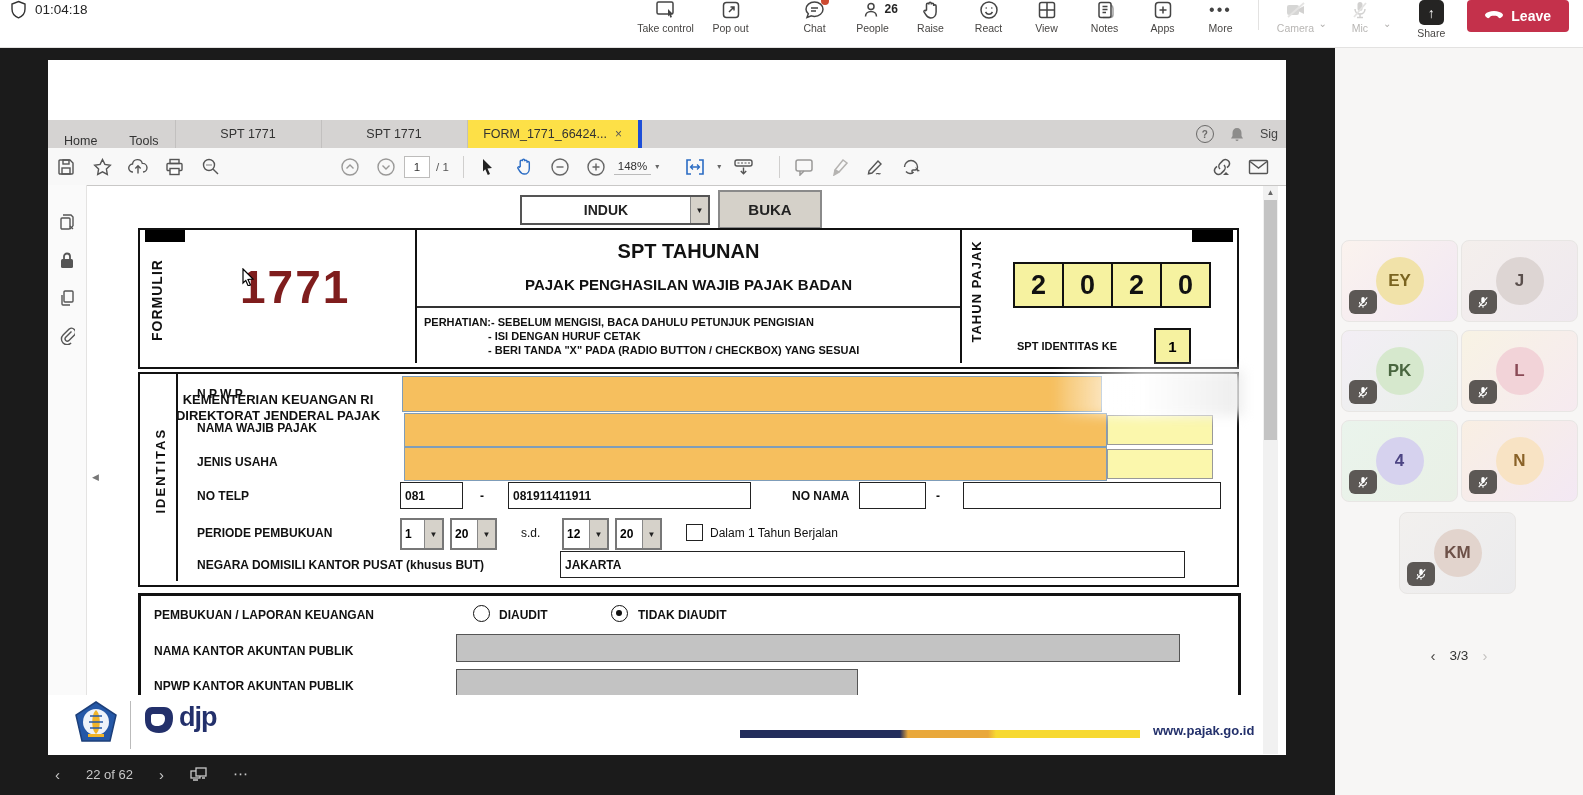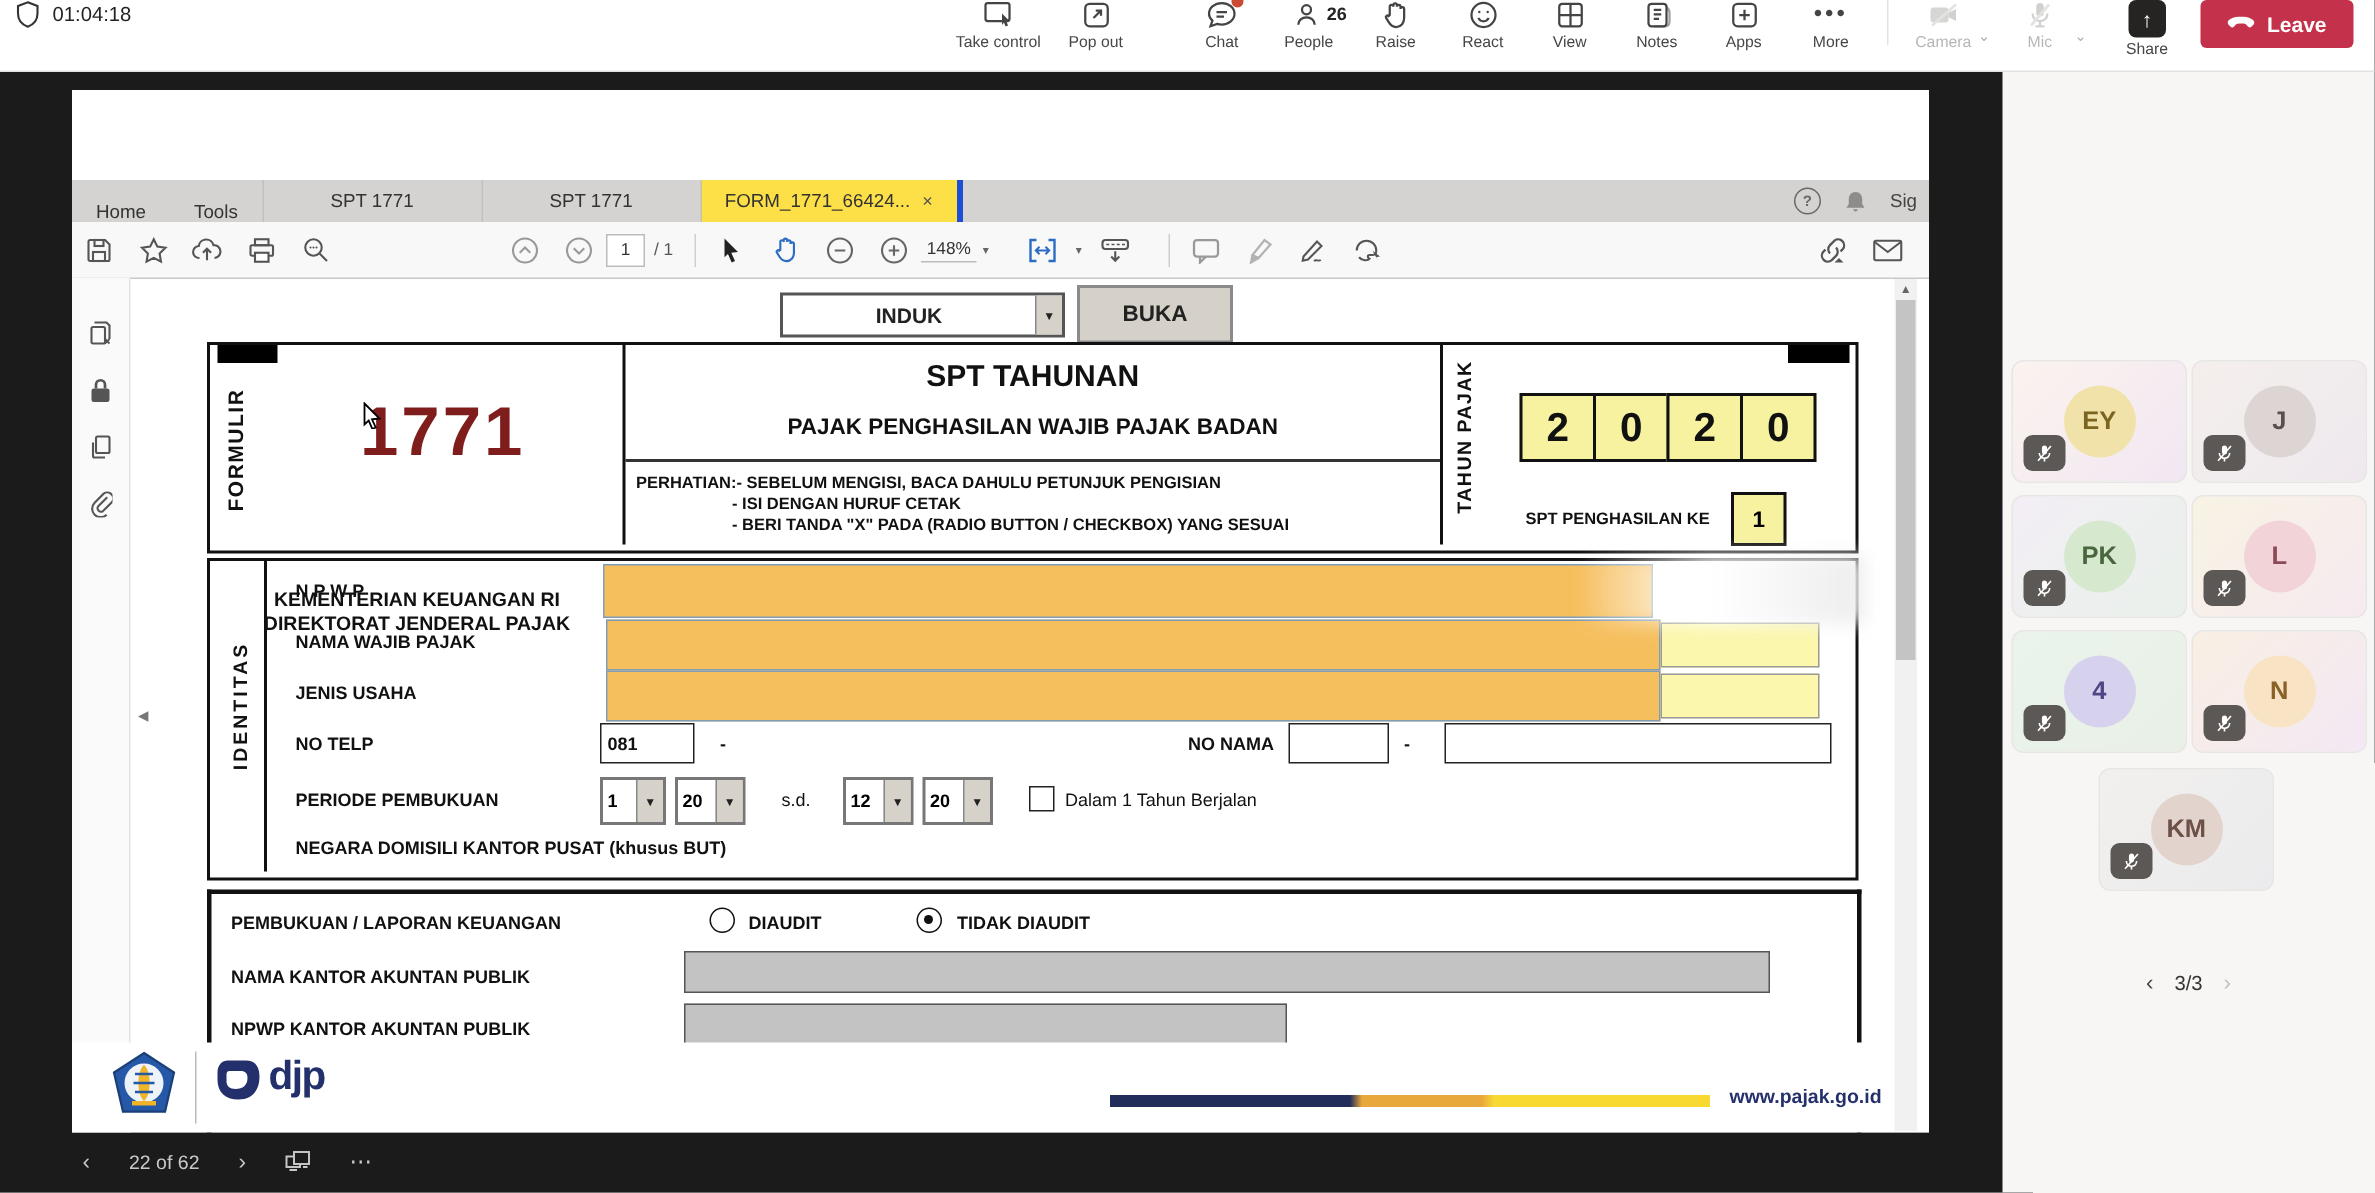--- a/index.html
+++ b/index.html
@@ -514,21 +514,21 @@
       <div class="f" style="left:348px;top:100px;font-size:11px">- ISI DENGAN HURUF CETAK</div>
       <div class="f" style="left:348px;top:114px;font-size:11px">- BERI TANDA "X" PADA (RADIO BUTTON / CHECKBOX) YANG SESUAI</div>
 
       <div class="vert-label" style="left:786px;top:55px;width:100px;font-size:13px">TAHUN PAJAK</div>
       <div class="yearbox" style="left:875px;top:32px">
         <div class="ycell" style="background-color: rgb(246, 242, 160);">2</div>
         <div class="ycell" style="background-color: rgb(246, 242, 160);">0</div>
         <div class="ycell" style="background-color: rgb(246, 242, 160);">2</div>
         <div class="ycell" style="background-color: rgb(246, 242, 160);">0</div>
       </div>
-      <div class="f" style="left:877px;top:110px;font-size:11px">SPT PENGHASILAN KE</div>
+      <div class="f" style="left:877px;top:110px;font-size:11px">SPT IDENTITAS KE</div>
       <div class="pembet-box" style="left: 1014px; top: 98px; background-color: rgb(246, 242, 160);">1</div>
     </div>
 
     <div class="abs id-table">
       <div class="id-colline"></div>
       <div class="vert-label" style="left:-20px;top:92px;width:80px;font-size:13px;letter-spacing:2px">IDENTITAS</div>
 
       <div class="f" style="left:57px;top:13px;font-size:12px">N P W P</div>
       <div class="ofield" style="left: 262px; top: 2px; width: 698px; height: 34px; background-color: rgb(246, 191, 94);"></div>
 
@@ -536,20 +536,21 @@
       <div class="ofield" style="left: 264px; top: 39px; width: 701px; height: 32px; background-color: rgb(246, 191, 94);"></div>
       <div class="yfield" style="left: 967px; top: 41px; width: 104px; height: 28px; background-color: rgb(251, 247, 172);"></div>
 
       <div class="f" style="left:57px;top:81px;font-size:12px">JENIS USAHA</div>
       <div class="ofield" style="left: 264px; top: 73px; width: 701px; height: 32px; background-color: rgb(246, 191, 94);"></div>
       <div class="yfield" style="left: 967px; top: 75px; width: 104px; height: 28px; background-color: rgb(251, 247, 172);"></div>
 
       <div class="f" style="left:57px;top:115px;font-size:12px">NO TELP</div>
       <div class="wfield" style="left:260px;top:108px;width:53px;height:25px">081</div>
       <div class="f" style="left:340px;top:115px;font-size:12px">-</div>
+      <div class="wfield" style="left:368px;top:108px;width:233px;height:25px">081911411911</div>
       <div class="f" style="left:652px;top:115px;font-size:12px">NO NAMA</div>
       <div class="wfield" style="left:719px;top:108px;width:57px;height:25px"></div>
       <div class="f" style="left:796px;top:115px;font-size:12px">-</div>
       <div class="wfield" style="left:823px;top:108px;width:248px;height:25px"></div>
 
       <div class="f" style="left:57px;top:152px;font-size:12px">PERIODE PEMBUKUAN</div>
       <div class="mini-sel" style="left:260px;top:144px;width:40px;height:28px">
         <span class="val">1</span>
           <span class="dd-btn">▼</span>
       </div>
@@ -563,20 +564,21 @@
           <span class="dd-btn">▼</span>
       </div>
       <div class="mini-sel" style="left:475px;top:144px;width:43px;height:28px">
         <span class="val">20</span>
           <span class="dd-btn">▼</span>
       </div>
       <div class="cbx" style="left:546px;top:150px"></div>
       <div class="f" style="left:570px;top:152px;font-size:12px;font-weight:normal">Dalam 1 Tahun Berjalan</div>
 
       <div class="f" style="left:57px;top:184px;font-size:12px">NEGARA DOMISILI KANTOR PUSAT (khusus BUT)</div>
+      <div class="wfield" style="left:420px;top:177px;width:615px;height:25px">JAKARTA</div>
     </div>
 
     <div class="blur-redact"></div>
 
     <div class="abs aud-table">
       <div class="f" style="left:13px;top:12px;font-size:12px">PEMBUKUAN / LAPORAN KEUANGAN</div>
       <div class="radio" style="left:332px;top:9px"></div>
       <div class="f" style="left:358px;top:12px;font-size:12px">DIAUDIT</div>
       <div class="radio sel" style="left:470px;top:9px"></div>
       <div class="f" style="left:497px;top:12px;font-size:12px">TIDAK DIAUDIT</div>

